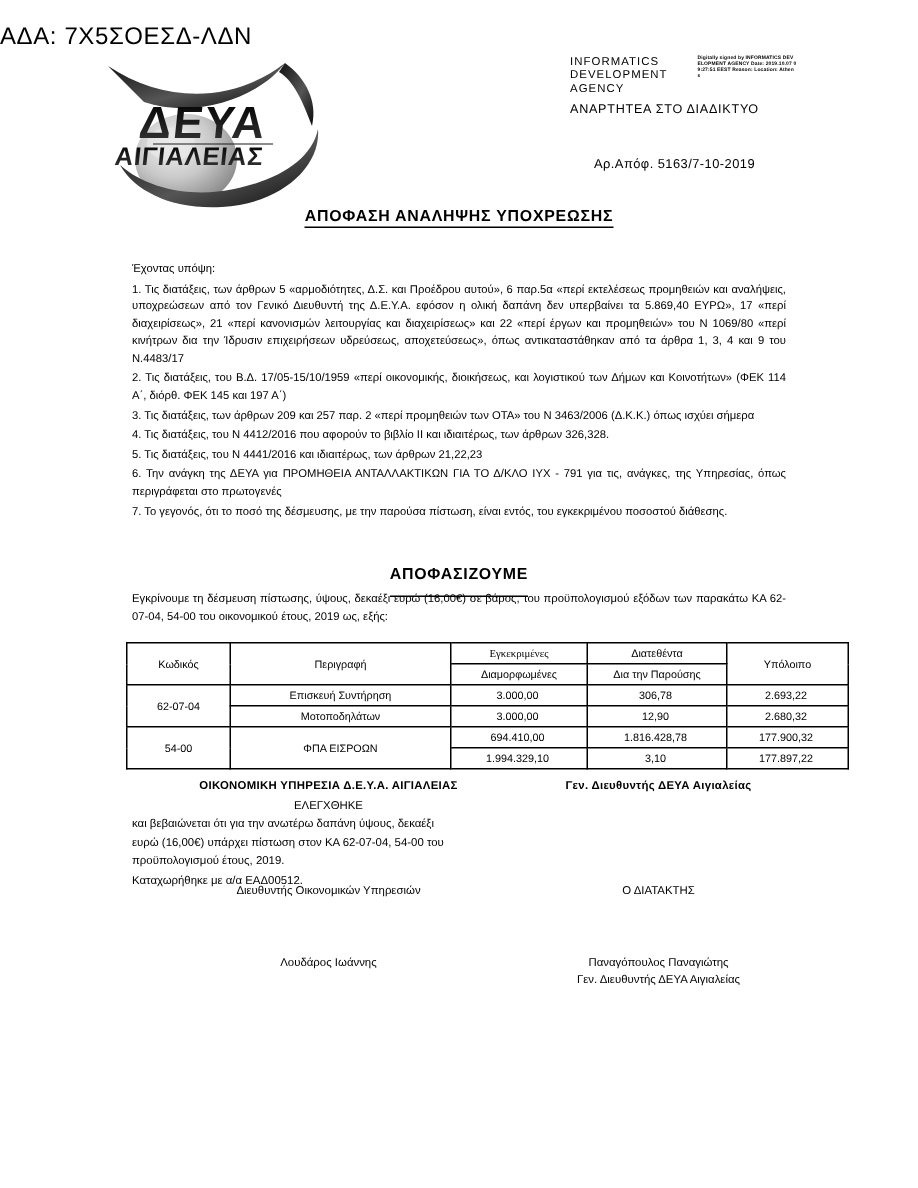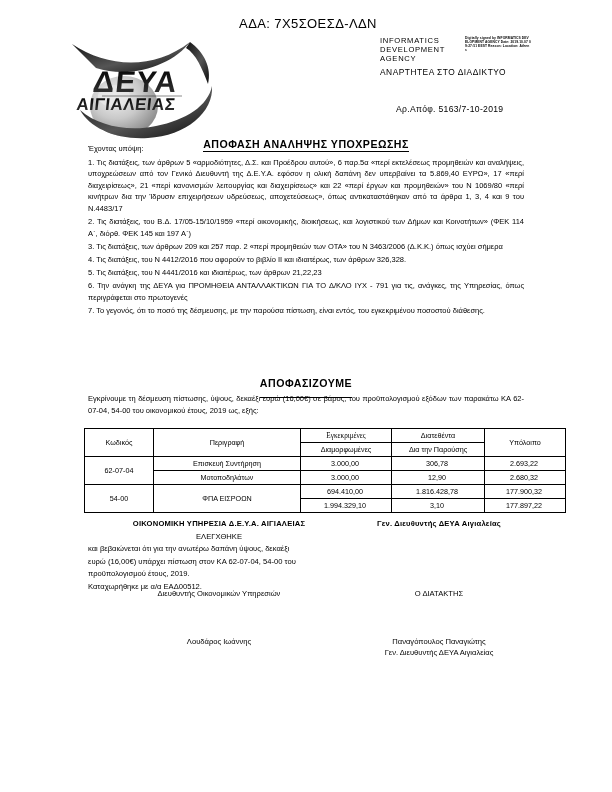--- a/index.html
+++ b/index.html
@@ -19,25 +19,24 @@
     overflow: hidden;
     box-sizing: border-box;
   }
 
   
   .ada-line {
     position: absolute;
     top: 16px;
     left: 0;
     right: 28px;
-    text-align: center;
-    font-size: 13px;
+    text-align: left;
+    font-size: 16px;
     letter-spacing: 0.4px;
     white-space: nowrap;
-    padding-left: 32px;
   }
 
   .header-block {
     position: absolute;
     top: 36px;
     left: 380px;
     width: 210px;
   }
   .ida-stamp {
     display: flex;
@@ -111,21 +110,21 @@
     letter-spacing: 0.5px;
   }
   .decide-title span {
     border-bottom: 1.2px solid #000;
     padding-bottom: 8px;
   }
 
   
   .body-text {
     position: absolute;
-    top: 143px;
+    top: 173px;
     left: 88px;
     width: 436px;
     font-size: 7.5px;
     line-height: 11.6px;
     text-align: justify;
   }
   .body-text p { margin: 0 0 1.5px 0; }
   .intro { margin-bottom: 2px !important; }
 
   .decide-text {

